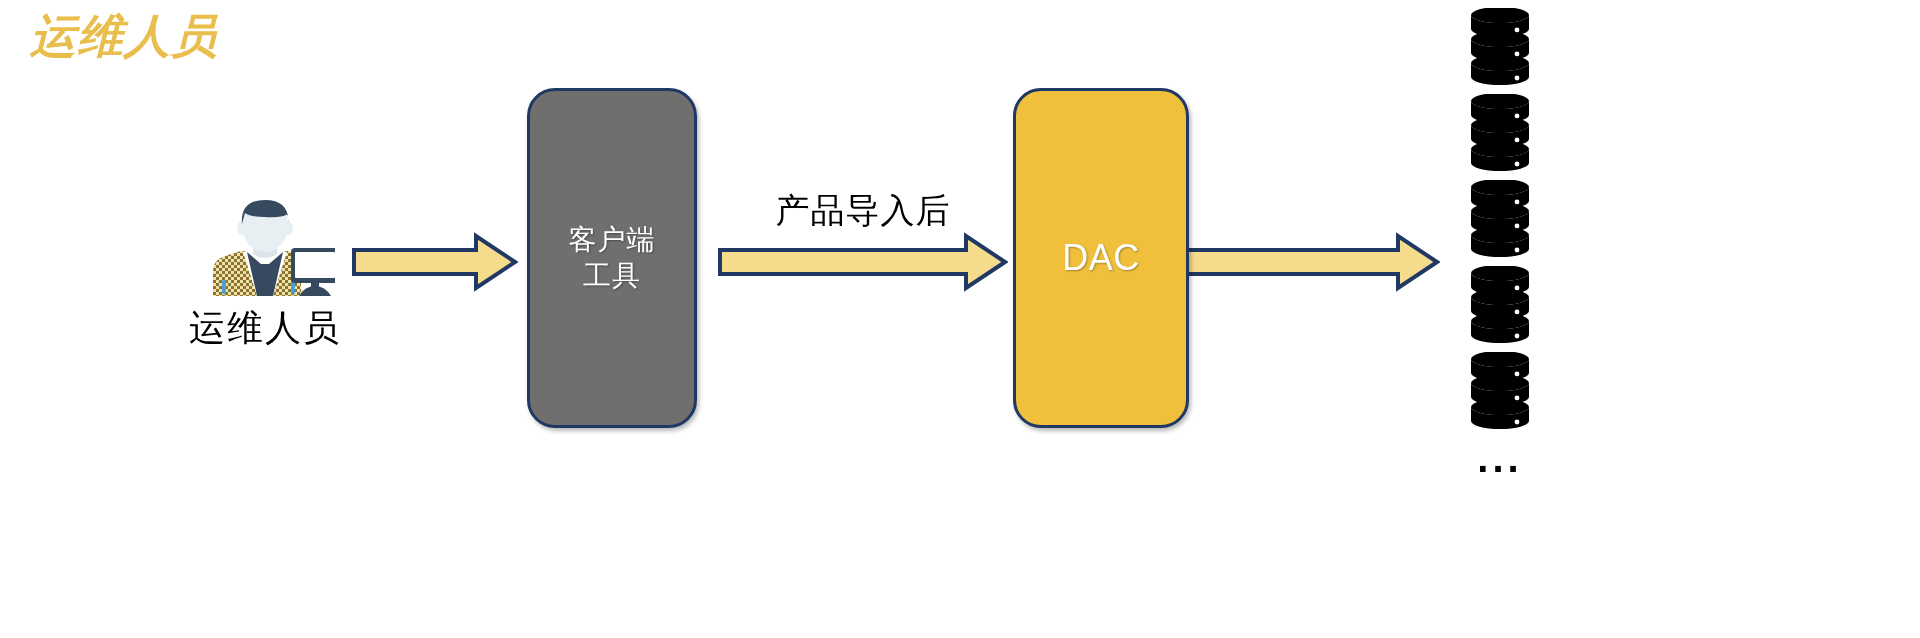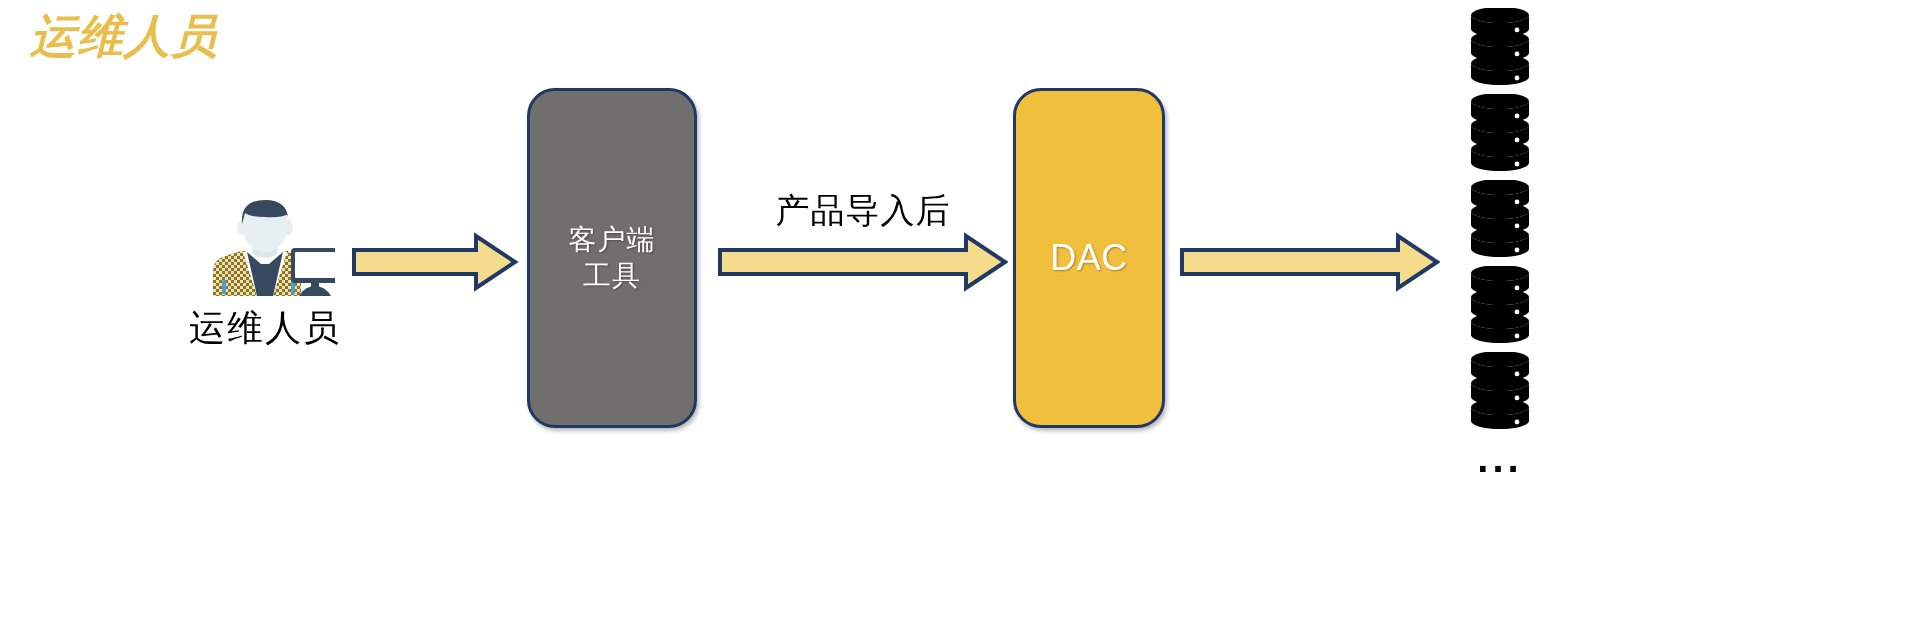--- a/index.html
+++ b/index.html
@@ -100,21 +100,21 @@
     color: #FFFFFF;
     font-family: Liberation Serif, serif;
     font-size: 28px;
     line-height: 1.3;
     letter-spacing: 1px;
     text-shadow: 1px 1px 2px rgba(0,0,0,0.35);
   }
   #box-dac {
     left: 1013px;
     top: 88px;
-    width: 152px;
+    width: 176px;
     height: 340px;
     background: #F0C03C;
   }
   #box-dac .box-label {
     color: #FFFFFF;
     font-family: "Liberation Sans", "DejaVu Sans", sans-serif;
     font-size: 36px;
     letter-spacing: 0.5px;
     text-shadow: 1px 1px 2px rgba(0,0,0,0.32);
   }

